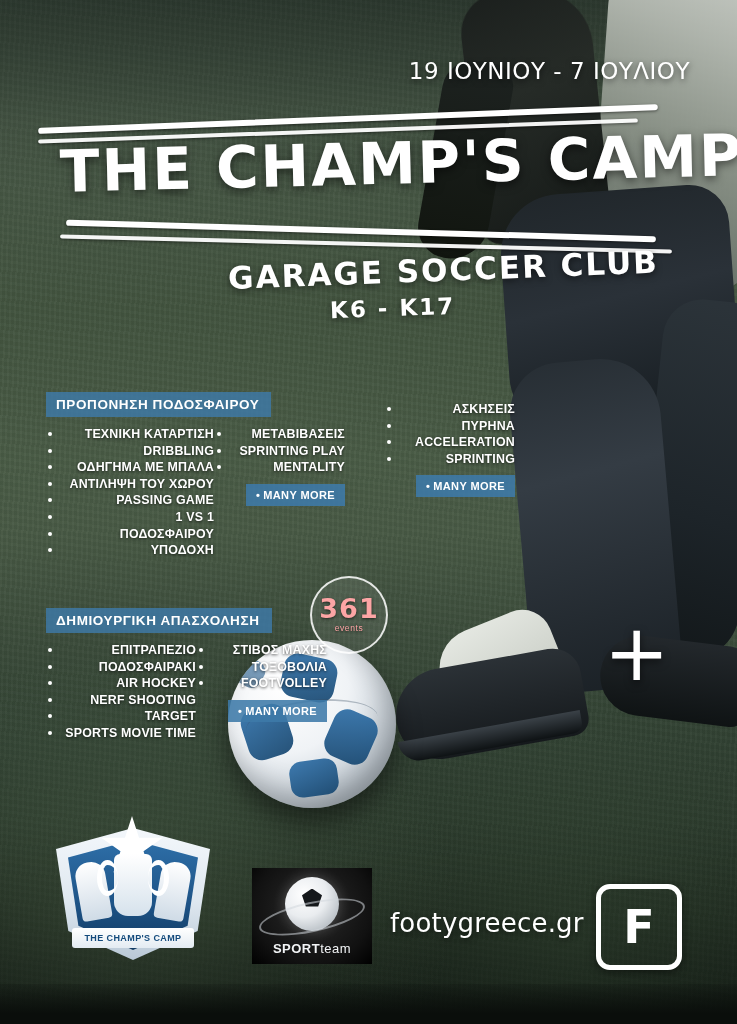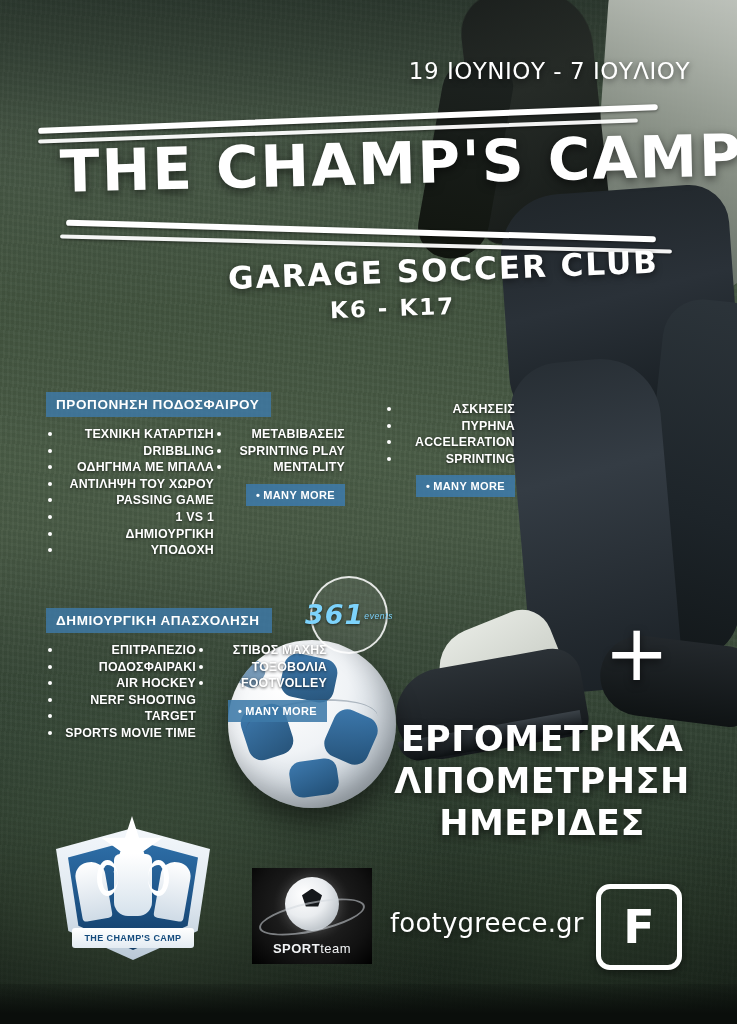--- a/index.html
+++ b/index.html
@@ -230,24 +230,23 @@
   #sec-football { left: 46px; top: 392px; }
   #sec-fitness  { left: 385px; top: 392px; }
   #sec-creative { left: 46px; top: 608px; }
 
   
   .events-logo {
     position:absolute; left: 310px; top: 576px; width: 78px; height: 78px;
     border-radius: 50%;
     border: 2px solid rgba(255,255,255,0.85);
     background: rgba(255,255,255,0.08);
-    color:#7dd3fc;
-    display:flex; flex-direction:row; align-items:center; justify-content:center;
+    color:#fca5a5;
+    display:flex; flex-direction:column; align-items:center; justify-content:center;
     text-shadow: 0 1px 3px rgba(0,0,0,0.6);
-    font-style: italic;
   }
   .events-logo .e-num {
     font-family: "DejaVu Sans", sans-serif;
     font-size: 27px; font-weight: 700; letter-spacing: 1px; line-height: 24px;
   }
   .events-logo .e-word {
     font-size: 8.5px; letter-spacing: 0.6px; margin-top: 2px;
   }
 
   
@@ -399,21 +398,21 @@
   <div class="section" id="sec-football">
     <div class="sec-head">ΠΡΟΠΟΝΗΣΗ ΠΟΔΟΣΦΑΙΡΟΥ</div>
     <div class="cols">
       <ul class="items" style="width:168px">
         <li>ΤΕΧΝΙΚΗ ΚΑΤΑΡΤΙΣΗ</li>
         <li>DRIBBLING</li>
         <li>ΟΔΗΓΗΜΑ ΜΕ ΜΠΑΛΑ</li>
         <li>ΑΝΤΙΛΗΨΗ ΤΟΥ ΧΩΡΟΥ</li>
         <li>PASSING GAME</li>
         <li>1 VS 1</li>
-        <li>ΔΗΜΙΟΥΡΓΙΚΗ</li>
+        <li>ΠΟΔΟΣΦΑΙΡΟΥ</li>
         <li>ΥΠΟΔΟΧΗ</li>
       </ul>
       <div style="width:130px">
         <ul class="items">
           <li>ΜΕΤΑΒΙΒΑΣΕΙΣ</li>
           <li>SPRINTING PLAY</li>
           <li>MENTALITY</li>
         </ul>
         <div class="more-btn">
           <span class="dot">•</span><span>MANY MORE</span>
@@ -461,23 +460,20 @@
       </div>
     </div>
   </div>
 
   <div class="events-logo">
     <div class="e-num">361</div>
     <div class="e-word">events</div>
   </div>
 
   <div class="plus-sign">+</div>
-  <div class="big-words" style="white-space:pre-line">ΕΡΓΟΜΕΤΡΙΚΑ
-ΛΙΠΟΜΕΤΡΗΣΗ
-ΗΜΕΡΙΔΕΣ</div>
 
   <div class="crest">
     <div class="shield"></div>
     <div class="inner"></div>
     <div class="star"></div>
     <div class="fig-l"></div>
     <div class="fig-r"></div>
     <div class="cup"></div>
     <div class="band">
       <span>THE CHAMP'S CAMP</span>

